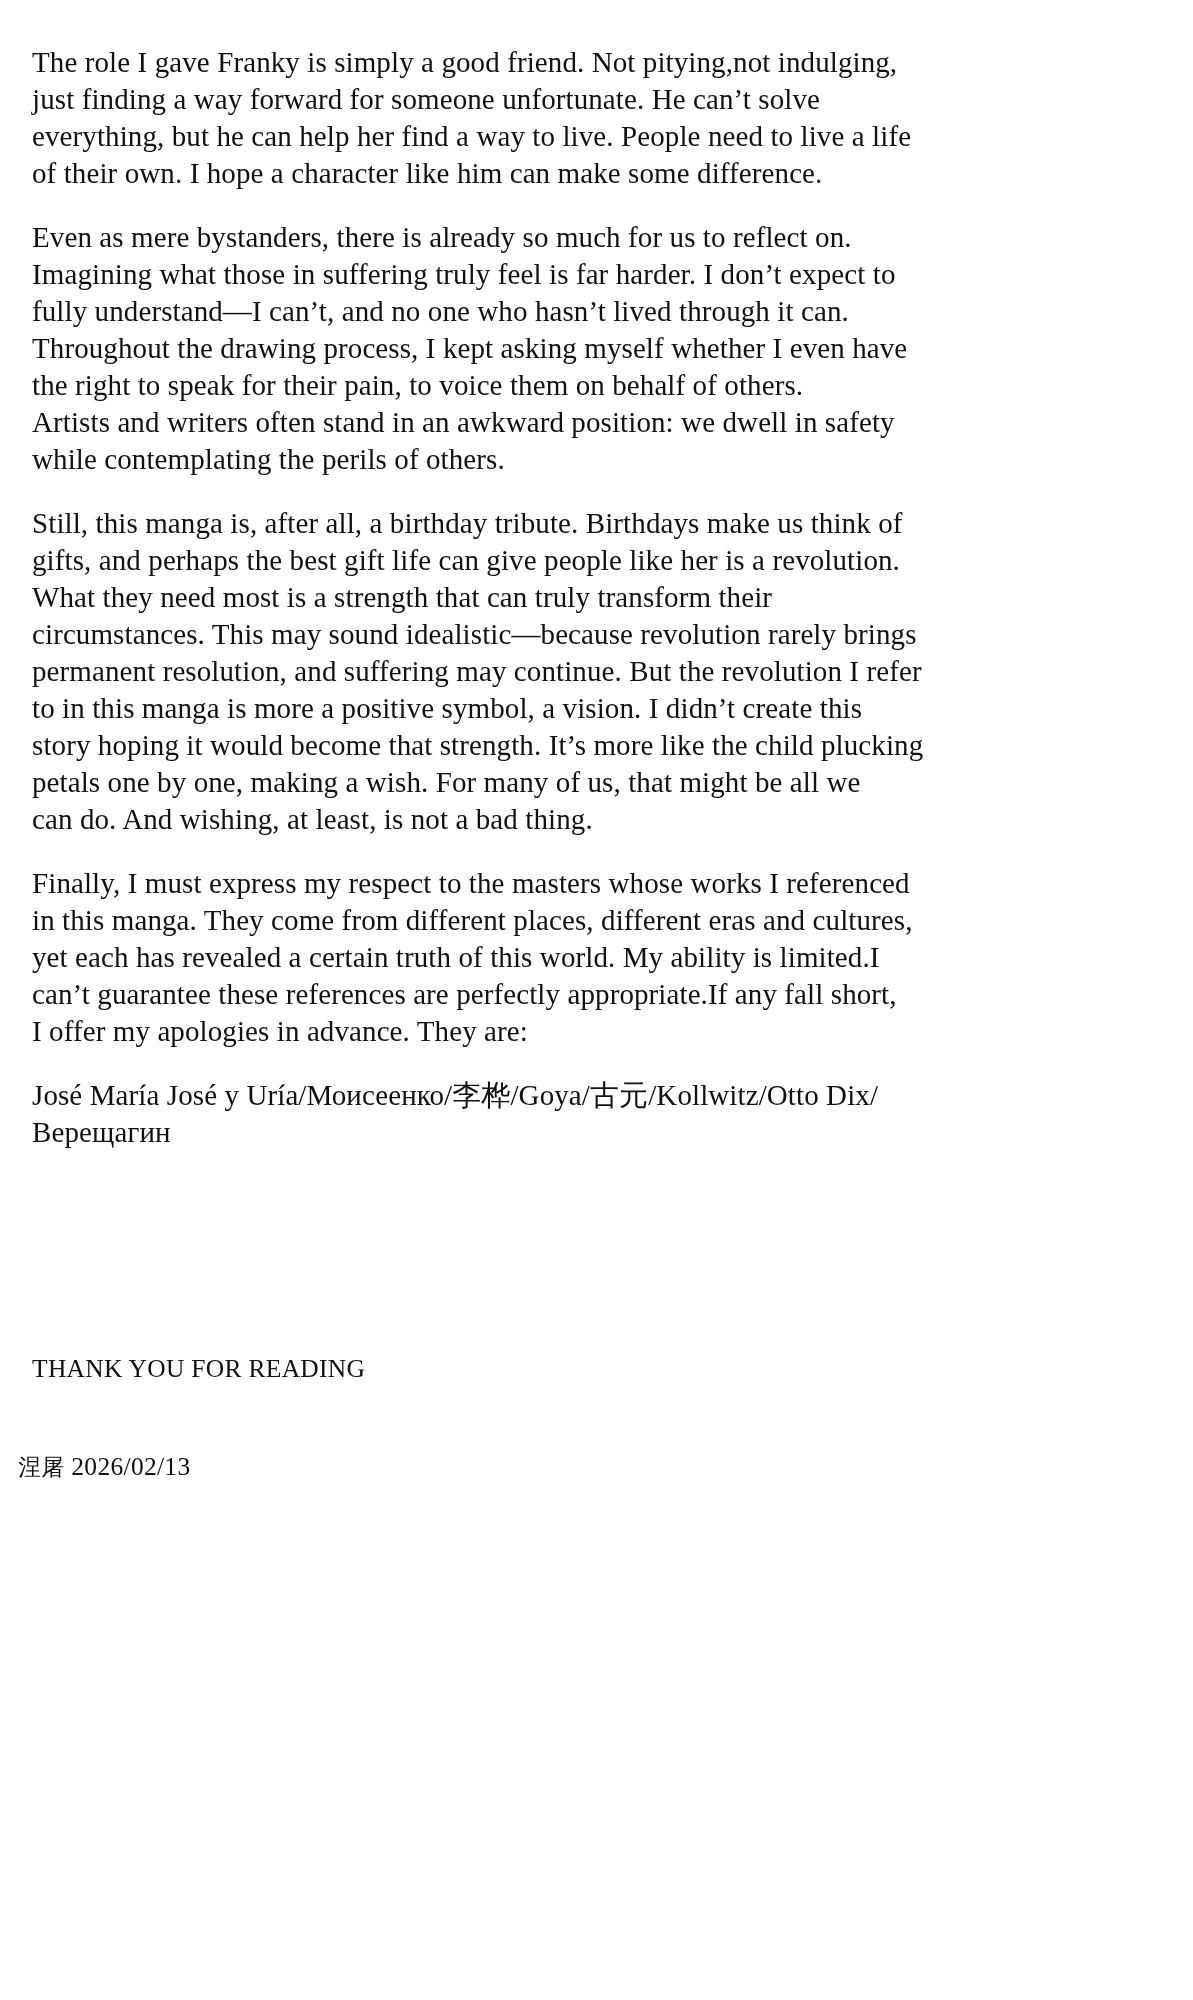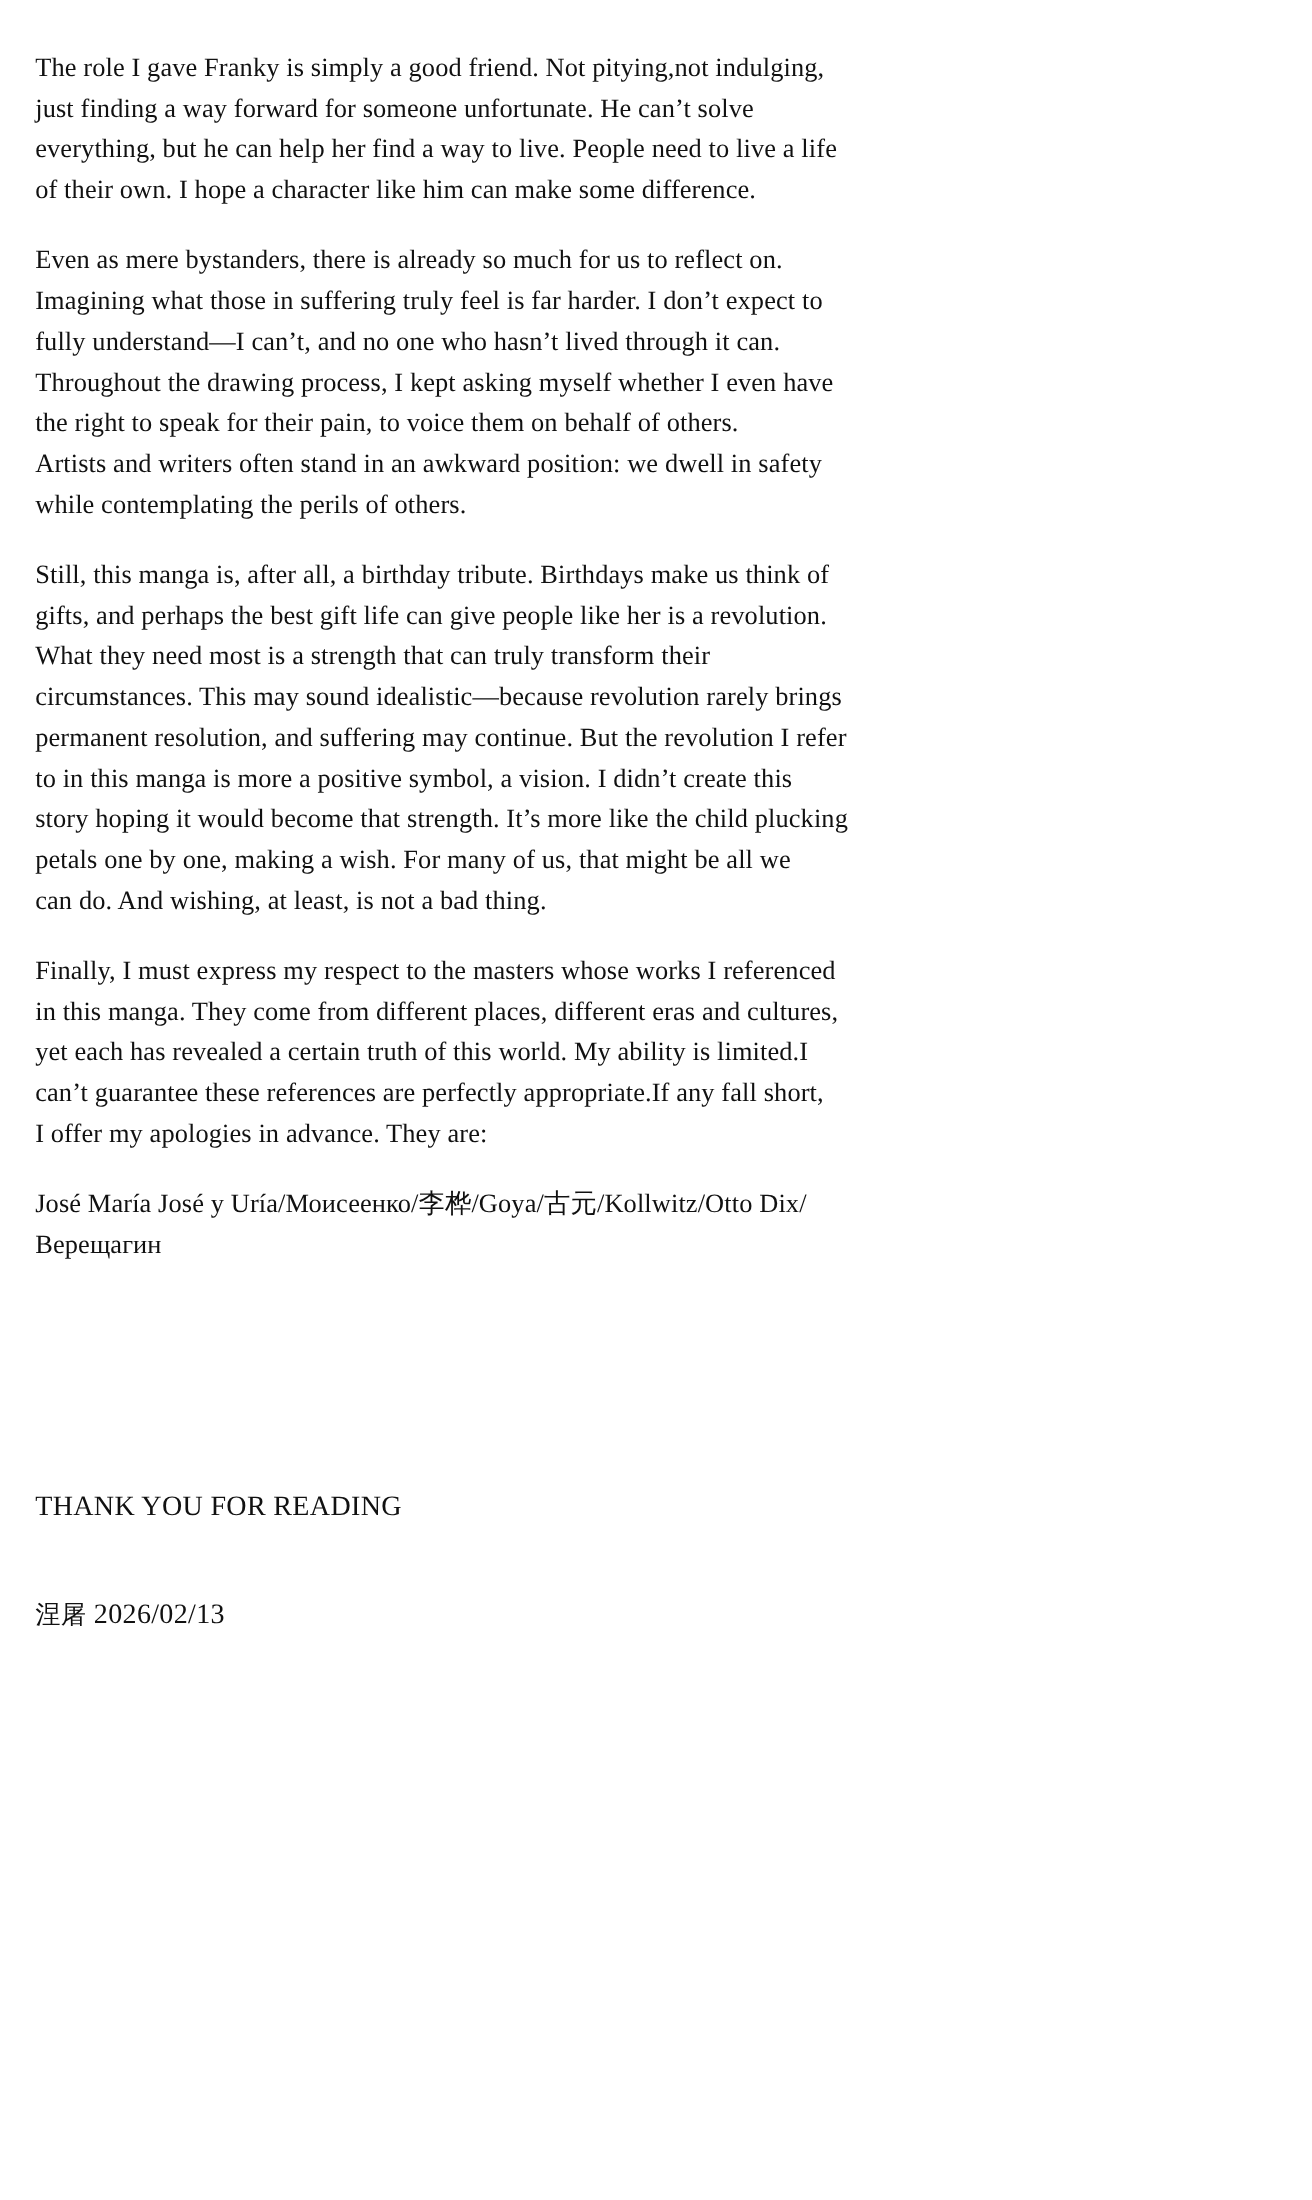--- a/index.html
+++ b/index.html
@@ -15,21 +15,21 @@
     -webkit-font-smoothing: antialiased;
   }
   .page {
     position: relative;
     width: 1193px;
     height: 2000px;
     box-sizing: border-box;
     padding: 44px 40px 0 32px;
   }
   .afterword {
-    font-size: 24px;
+    font-size: 29px;
     line-height: 37px;
     letter-spacing: 0.1px;
     font-family: Liberation Serif, serif;
   }
   .para {
     margin: 0 0 27px 0;
     white-space: pre-wrap;
   }
   .para:last-child {
     margin-bottom: 0;
@@ -49,21 +49,21 @@
     font-weight: bold;
     font-family: "DejaVu Sans", "Liberation Sans", sans-serif;
     font-size: 23px;
     letter-spacing: 0.5px;
   }
   .closing .en {
     letter-spacing: 0.3px;
   }
   .signature {
     position: absolute;
-    left: 32px;
+    left: 18px;
     top: 1448px;
     font-size: 25.5px;
     line-height: 37px;
     letter-spacing: 0.3px;
   }
   .signature .sig-name {
     font-family: "DejaVu Sans", "Liberation Sans", sans-serif;
     font-size: 23px;
   }
 </style>

